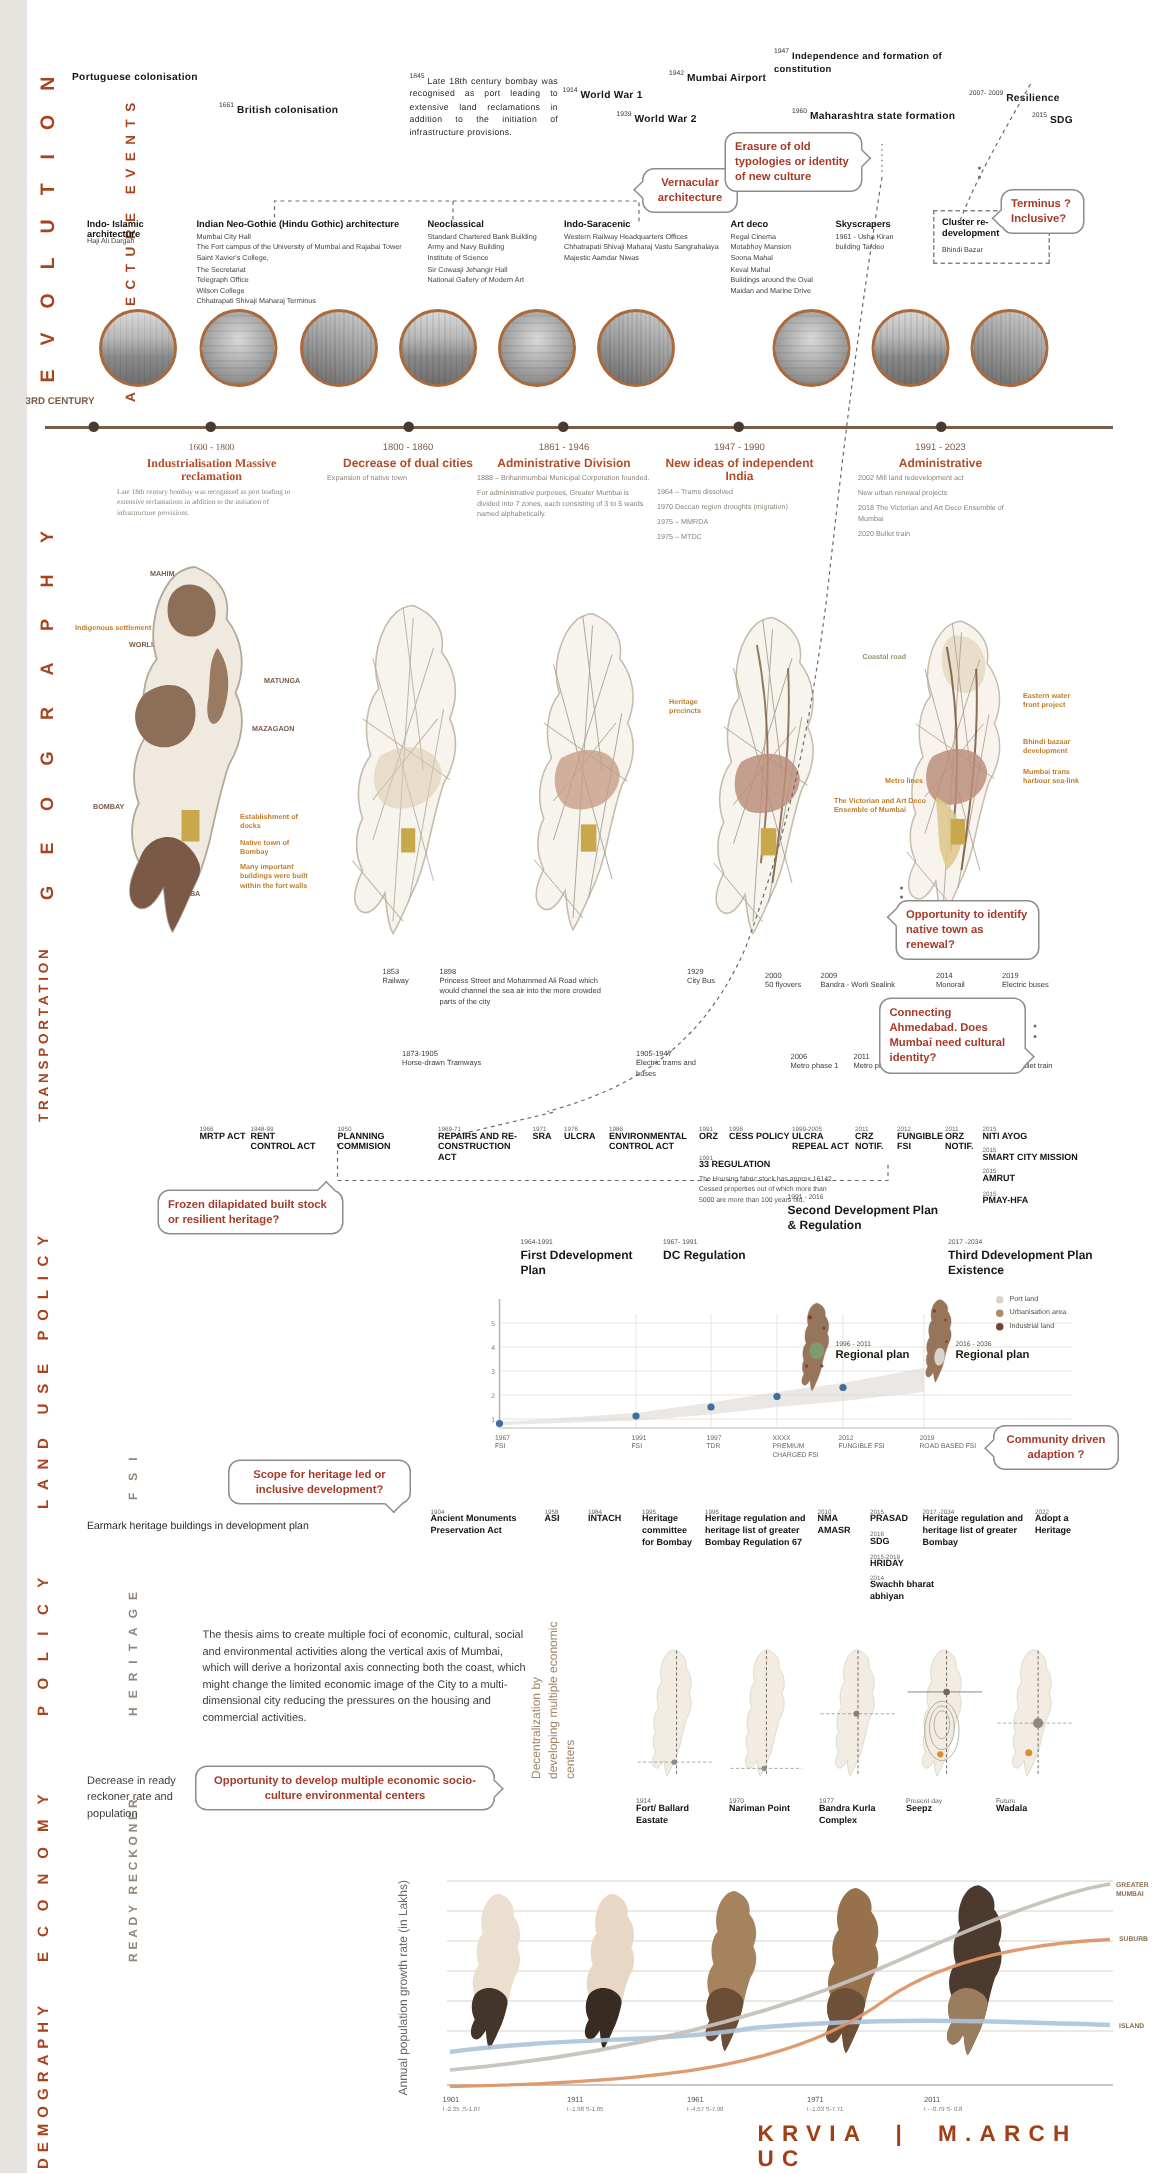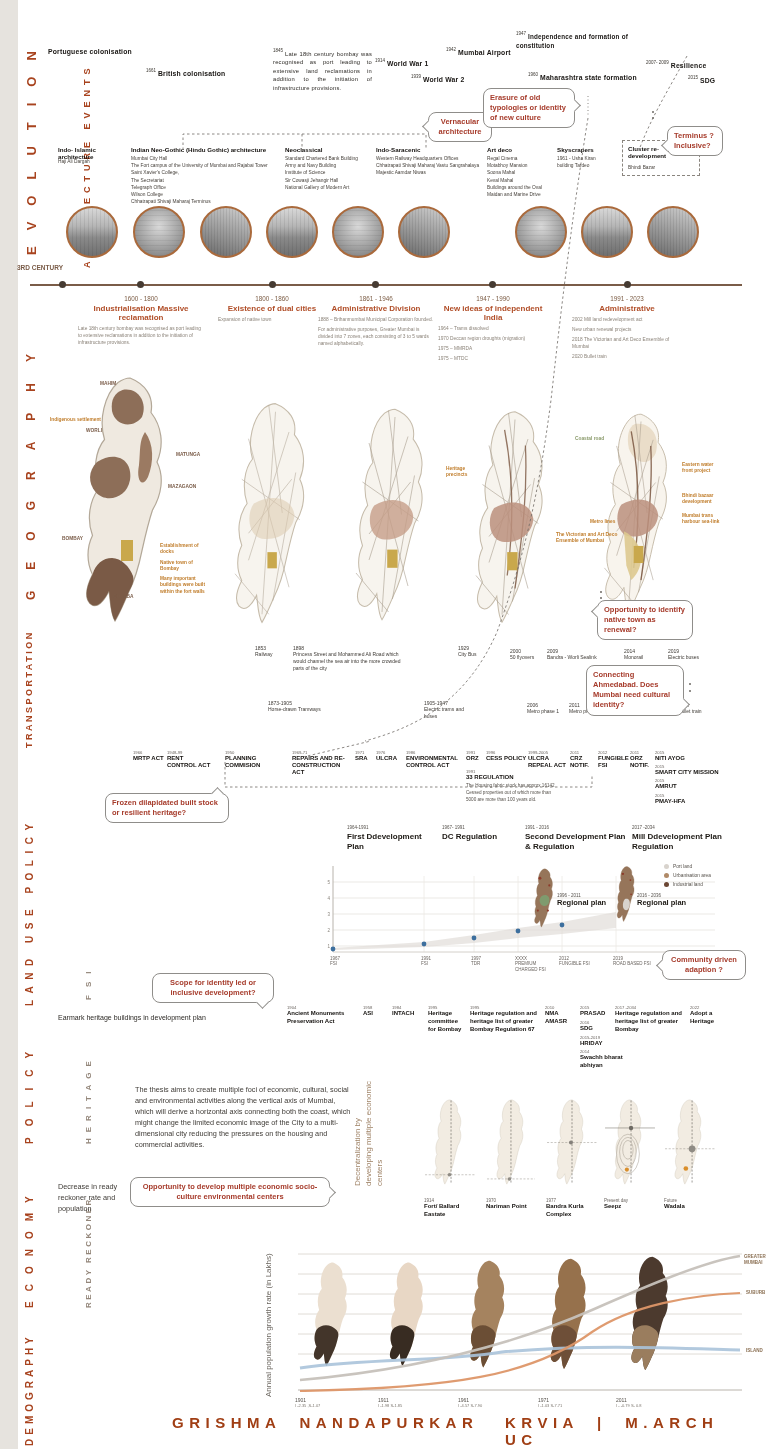--- a/index.html
+++ b/index.html
@@ -161,21 +161,21 @@
   </div>
   <div class="bubble" style="left:586px;top:665px;width:98px;">
     <span>Connecting Ahmedabad. Does Mumbai need cultural identity?</span>
     <i class="tail" style="right:-5px;bottom:6px;transform:rotate(-135deg);"></i>
   </div>
   <div class="bubble" style="left:105px;top:793px;width:124px;">
     <span>Frozen dilapidated built stock or resilient heritage?</span>
     <i class="tail" style="right:6px;top:-5px;transform:rotate(135deg);"></i>
   </div>
   <div class="bubble center" style="left:152px;top:973px;width:122px;">
-    <span>Scope for identity led or inclusive development?</span>
+    <span>Scope for heritage led or inclusive development?</span>
     <i class="tail" style="right:6px;bottom:-5px;transform:rotate(-45deg);"></i>
   </div>
   <div class="bubble center" style="left:662px;top:950px;width:84px;">
     <span>Community driven adaption ?</span>
     <i class="tail" style="left:-5px;top:10px;transform:rotate(45deg);"></i>
   </div>
   <div class="bubble center" style="left:130px;top:1177px;width:200px;">
     <span>Opportunity to develop multiple economic socio-culture environmental centers</span>
     <i class="tail" style="right:-5px;top:10px;transform:rotate(-135deg);"></i>
   </div>
@@ -245,30 +245,30 @@
 
   <div class="tl-start">3RD CENTURY</div>
   <div class="tl-line"></div>
   <div class="tl-dot" style="left:59px;"></div>
   <div class="tl-dot" style="left:137px;"></div>
   <div class="tl-dot" style="left:269px;"></div>
   <div class="tl-dot" style="left:372px;"></div>
   <div class="tl-dot" style="left:489px;"></div>
   <div class="tl-dot" style="left:624px;"></div>
 
-  <div class="period" style="left:78px;top:295px;width:126px;">
+  <div class="period" style="left:78px;top:295px;width:126px;font-family:Liberation Serif, serif;">
     <div class="p-years">1600 - 1800</div>
     <div class="p-title">Industrialisation Massive reclamation</div>
     <div>
         <div class="p-note">Late 18th century bombay was recognised as port leading to extensive reclamations in addition to the initiation of infrastructure provisions.</div>
       </div>
   </div>
   <div class="period" style="left:218px;top:295px;width:108px;">
     <div class="p-years">1800 - 1860</div>
-    <div class="p-title">Existence of dual cities</div>
+    <div class="p-title">Decrease of dual cities</div>
     <div>
         <div class="p-note">Expansion of native town</div>
       </div>
   </div>
   <div class="period" style="left:318px;top:295px;width:116px;">
     <div class="p-years">1861 - 1946</div>
     <div class="p-title">Administrative Division</div>
     <div>
         <div class="p-note">1888 – Brihanmumbai Municipal Corporation founded.</div>
         <div class="p-note">For administrative purposes, Greater Mumbai is divided into 7 zones, each consisting of 3 to 5 wards named alphabetically.</div>
@@ -575,28 +575,28 @@
       <div class="plan" style="left: 347px; top: 825px; width: 92px;">
         <span class="plan-years">1964-1991</span>
         <span class="plan-title">First Ddevelopment Plan</span>
       </div>
 
       <div class="plan" style="left: 442px; top: 825px; width: 72px;">
         <span class="plan-years">1967- 1991</span>
         <span class="plan-title">DC Regulation</span>
       </div>
 
-      <div class="plan" style="left: 525px; top: 825px; width: 104px;">
+      <div class="plan" style="left: 525px; top: 795px; width: 104px;">
         <span class="plan-years">1991 - 2016</span>
         <span class="plan-title">Second Development Plan &amp; Regulation</span>
       </div>
 
       <div class="plan" style="left: 632px; top: 825px; width: 98px;">
         <span class="plan-years">2017 -2034</span>
-        <span class="plan-title">Mill Ddevelopment Plan Regulation</span>
+        <span class="plan-title">Third Ddevelopment Plan Existence</span>
       </div>
     </div>
 
   <svg class="abs" style="left:325px;top:858px;" width="400" height="100">
     <g stroke="#e6e3de" stroke-width="0.8">
       <line x1="8" y1="24" x2="390" y2="24"></line>
         <line x1="8" y1="40" x2="390" y2="40"></line>
       <line x1="8" y1="56" x2="390" y2="56"></line>
         <line x1="8" y1="72" x2="390" y2="72"></line>
         <line x1="8" y1="88" x2="390" y2="88"></line>
@@ -916,16 +916,15 @@
         <span class="dx-year">1971</span>
         <span class="dx-sub">I -1.03 S-7.71</span>
       </div>
 
       <div class="demo-x" style="left: 616px; top: 1397px;">
         <span class="dx-year">2011</span>
         <span class="dx-sub">I - -0.79 S- 0.8</span>
       </div>
     </div>
 
-  <div class="footer" style="left:172px;">GRISHMA NANDAPURKAR</div>
   <div class="footer" style="left:505px;">KRVIA | M.ARCH UC</div>
 
 </div>
 
 </body></html>

